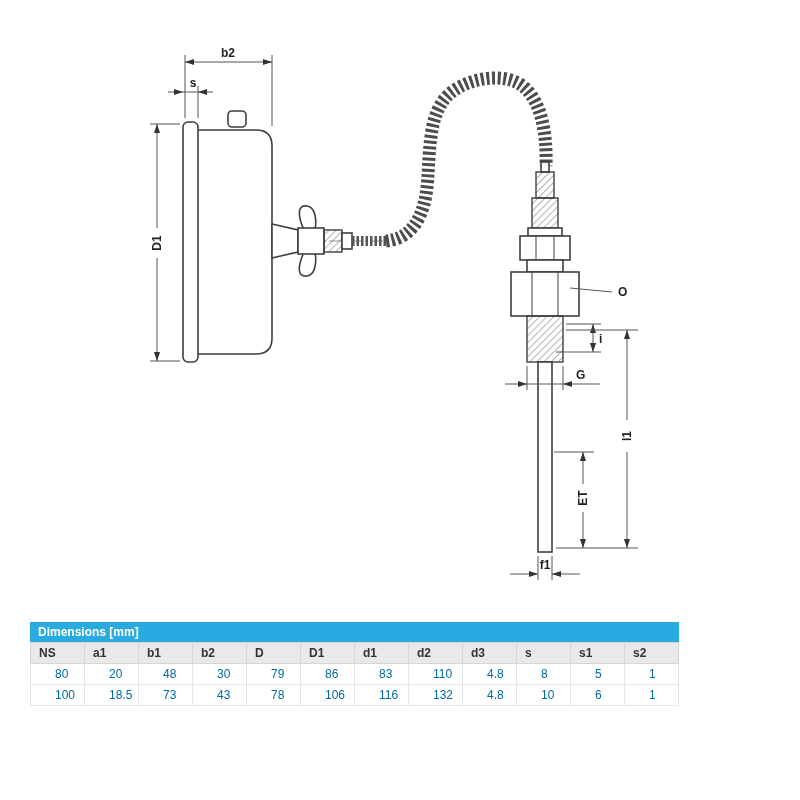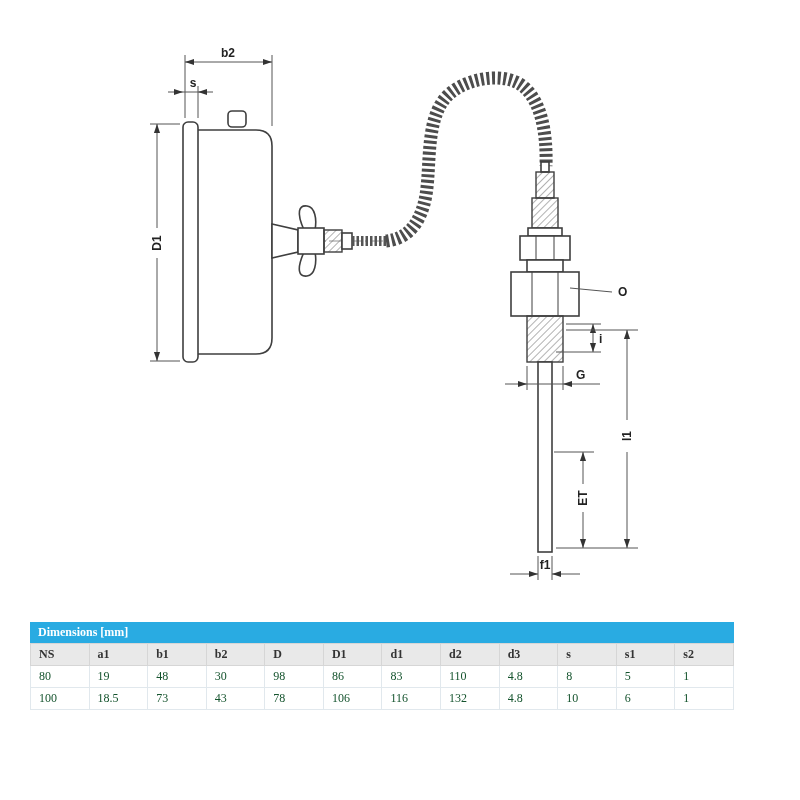--- a/index.html
+++ b/index.html
@@ -15,28 +15,28 @@
   
   .part      { fill: #ffffff; stroke: #3f3f3f; stroke-width: 1.6; }
   .parthatch { fill: url(#hatch); stroke: #3f3f3f; stroke-width: 1.4; }
   .facet     { stroke: #3f3f3f; stroke-width: 1; fill: none; }
   .thin      { stroke: #555555; stroke-width: 1; fill: none; }
   .cl        { stroke: #888888; stroke-width: 0.9; stroke-dasharray: 12 3 3 3; fill: none; }
   .dim-text  { font-size: 12px; font-weight: bold; fill: #222222;
                font-family: "Liberation Sans", sans-serif; }
 
   
-  .table-wrap  { position: absolute; top: 622px; left: 30px; width: 704px; font-family: Liberation Serif, serif; }
+  .table-wrap  { position: absolute; top: 622px; left: 30px; width: 649px; }
   .table-title { background: #29abe2; color: #ffffff; font-weight: bold;
                  font-size: 12px; padding: 3px 8px; }
   table.dims   { width: 100%; border-collapse: collapse; table-layout: fixed;
                  font-size: 12px; }
   .dims th { background: #e9e9e9; font-weight: bold; color: #333333;
              text-align: left; padding: 3px 8px; border: 1px solid #d6d6d6; margin-left: 48px; }
-  .dims td { color: #14532d; padding: 3px 8px; border: 1px solid #e1e8ed;
+  .dims td { color: #0369a1; padding: 3px 24px; border: 1px solid #e1e8ed;
              background: #ffffff; margin-left: 42px; }
 </style>
 </head>
 <body>
 
 <svg class="drawing" width="800" height="612" viewBox="0 0 800 612">
   <defs>
     <pattern id="hatch" patternUnits="userSpaceOnUse" width="5" height="5" patternTransform="rotate(45)">
       <line x1="0" y1="0" x2="0" y2="5" stroke="#666666" stroke-width="1"></line>
     </pattern>
@@ -162,24 +162,24 @@
         <th>d2</th>
         <th>d3</th>
         <th>s</th>
         <th>s1</th>
         <th>s2</th>
       </tr>
     </thead>
     <tbody>
       <tr>
         <td>80</td>
-        <td>19</td>
+        <td>20</td>
         <td>48</td>
         <td>30</td>
-        <td>98</td>
+        <td>79</td>
         <td>86</td>
         <td>83</td>
         <td>110</td>
         <td>4.8</td>
         <td>8</td>
         <td>5</td>
         <td>1</td>
       </tr>
       <tr>
         <td>100</td>

